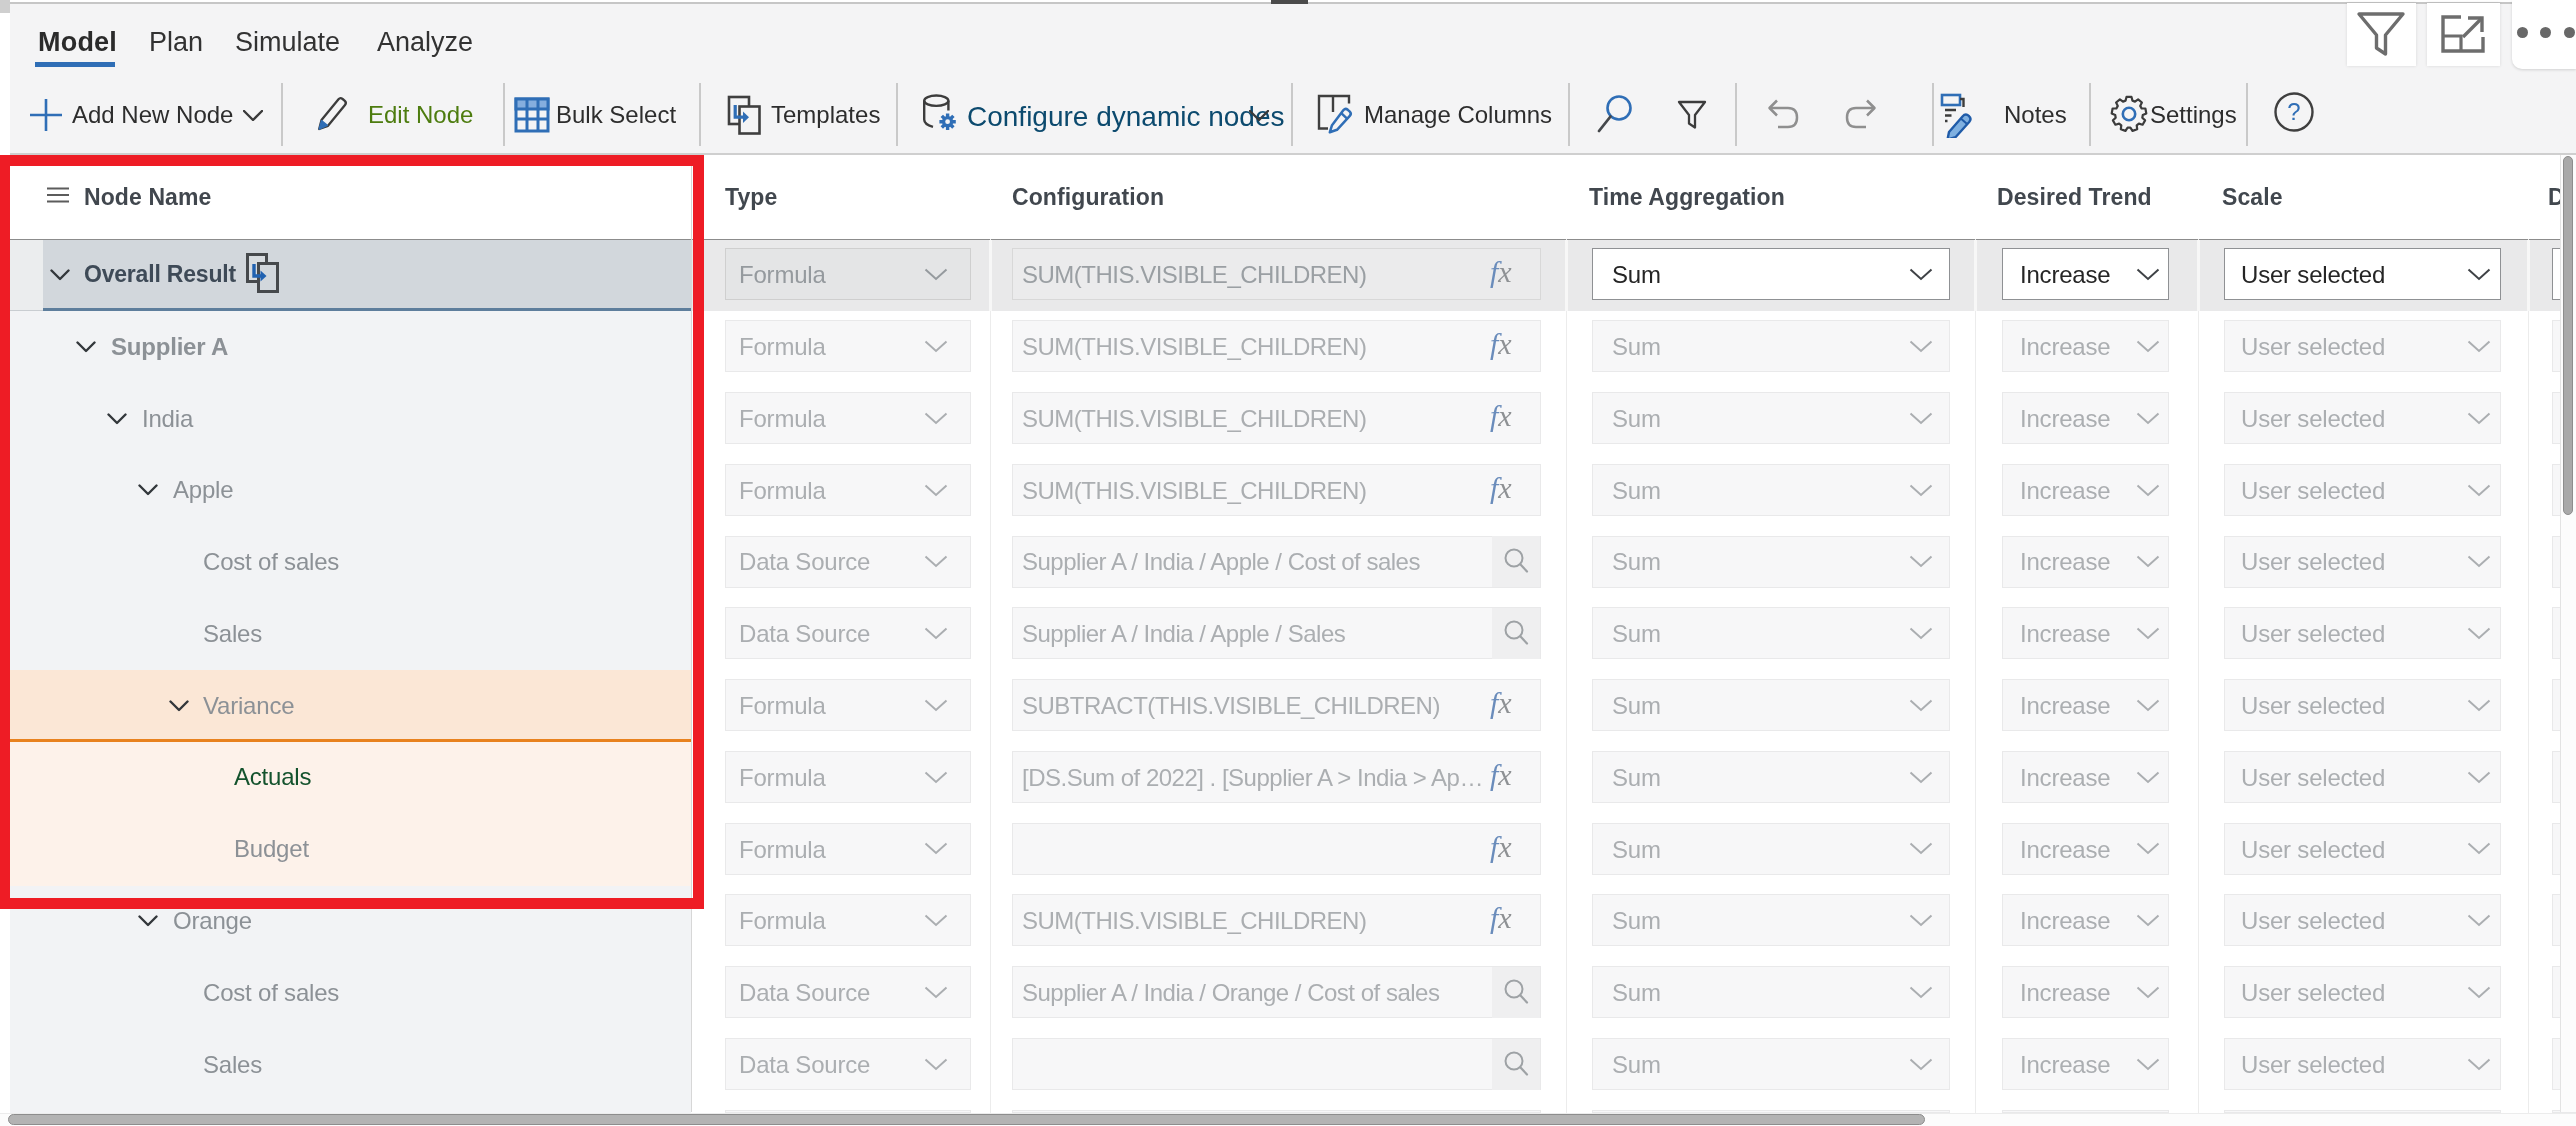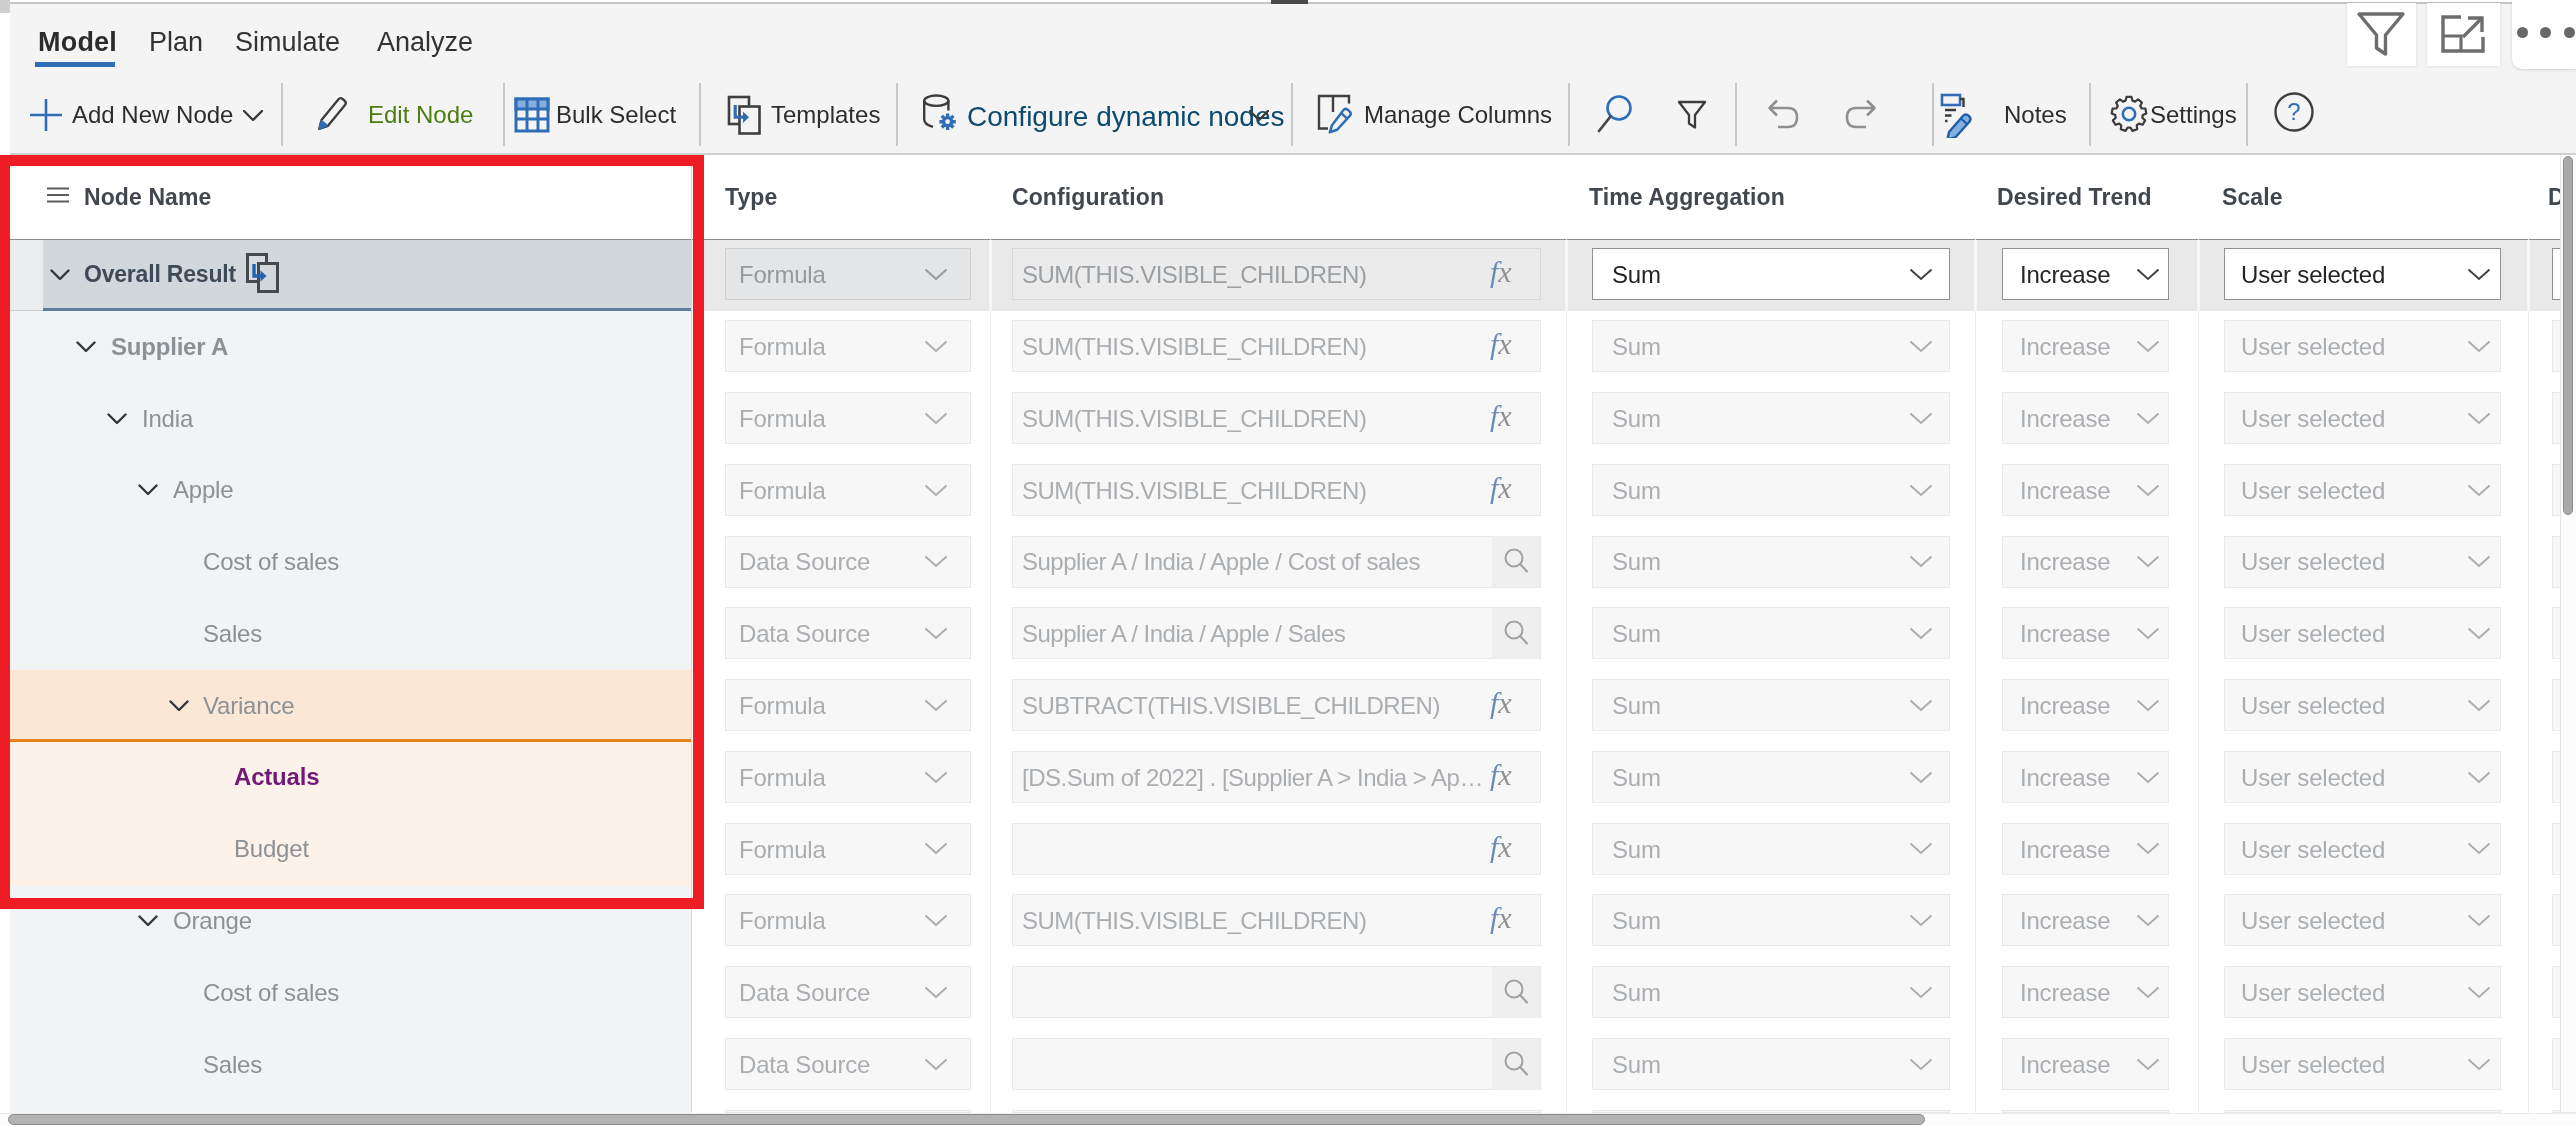--- a/index.html
+++ b/index.html
@@ -154,21 +154,21 @@
 <svg class="abs" style="left:138px;top:484px" width="20" height="12" viewBox="0 0 20 12">
       <path d="M1.5 1.5 L10 10 L18.5 1.5" fill="none" stroke="#33373b" stroke-width="2.4" stroke-linejoin="round" stroke-linecap="round"></path>
     </svg>
 <div class="abs" style="left:173px;top:476px;font-size:24px;color:#8c9196;font-weight:400;letter-spacing:-0.2px">Apple</div>
 <div class="abs" style="left:203px;top:548px;font-size:24px;color:#8c9196;font-weight:400;letter-spacing:-0.2px">Cost of sales</div>
 <div class="abs" style="left:203px;top:620px;font-size:24px;color:#8c9196;font-weight:400;letter-spacing:-0.2px">Sales</div>
 <svg class="abs" style="left:169px;top:700px" width="20" height="12" viewBox="0 0 20 12">
       <path d="M1.5 1.5 L10 10 L18.5 1.5" fill="none" stroke="#33373b" stroke-width="2.4" stroke-linejoin="round" stroke-linecap="round"></path>
     </svg>
 <div class="abs" style="left:203px;top:692px;font-size:24px;color:#8c9196;font-weight:400;letter-spacing:-0.2px">Variance</div>
-<div class="abs" style="left:234px;top:763px;font-size:24px;color:#701a75;font-weight:700;letter-spacing:-0.2px">Actuals</div>
+<div class="abs" style="left:234px;top:763px;font-size:24px;color:#14532d;font-weight:400;letter-spacing:-0.2px">Actuals</div>
 <div class="abs" style="left:234px;top:835px;font-size:24px;color:#8c9196;font-weight:400;letter-spacing:-0.2px">Budget</div>
 <svg class="abs" style="left:138px;top:915px" width="20" height="12" viewBox="0 0 20 12">
       <path d="M1.5 1.5 L10 10 L18.5 1.5" fill="none" stroke="#33373b" stroke-width="2.4" stroke-linejoin="round" stroke-linecap="round"></path>
     </svg>
 <div class="abs" style="left:173px;top:907px;font-size:24px;color:#8c9196;font-weight:400;letter-spacing:-0.2px">Orange</div>
 <div class="abs" style="left:203px;top:979px;font-size:24px;color:#8c9196;font-weight:400;letter-spacing:-0.2px">Cost of sales</div>
 <div class="abs" style="left:203px;top:1051px;font-size:24px;color:#8c9196;font-weight:400;letter-spacing:-0.2px">Sales</div>
 <svg class="abs" style="left:244px;top:251px" width="38" height="45" viewBox="0 0 38 45">
 <rect x="3.5" y="3.5" width="19" height="27" fill="#d8dce0" stroke="#46494c" stroke-width="3"></rect>
 <rect x="14.5" y="12.5" width="19" height="28" fill="#d2d7dc" stroke="#46494c" stroke-width="3"></rect>
@@ -421,20 +421,21 @@
 <svg class="abs" style="left:2467px;top:914px" width="24" height="13" viewBox="0 0 24 13">
       <path d="M1.5 1.5 L12 11 L22.5 1.5" fill="none" stroke="#abaeb1" stroke-width="2.0"></path>
     </svg>
 <div class="abs" style="left:2552px;top:894px;width:24px;height:52px;background:#f7f7f8;border:1.5px solid #e9e9ea"></div>
 <div class="abs" style="left:725px;top:966px;width:246px;height:52px;background:#f7f7f8;border:1.5px solid #e9e9ea"></div>
 <div class="abs" style="left:739px;top:979px;font-size:24px;color:#abaeb1;letter-spacing:-0.2px">Data Source</div>
 <svg class="abs" style="left:924px;top:986px" width="24" height="13" viewBox="0 0 24 13">
       <path d="M1.5 1.5 L12 11 L22.5 1.5" fill="none" stroke="#abaeb1" stroke-width="2.0"></path>
     </svg>
 <div class="abs" style="left:1012px;top:966px;width:529px;height:52px;background:#f7f7f8;border:1.5px solid #e9e9ea"></div>
+<div class="abs" style="left:1022px;top:979px;width:465px;overflow:hidden;white-space:nowrap;font-size:24px;color:#abaeb1;letter-spacing:-0.5px">Supplier A / India / Orange / Cost of sales</div>
 <div class="abs" style="left:1492px;top:967px;width:48px;height:51px;background:#efeff0"></div>
 <svg class="abs" style="left:1501px;top:977px" width="30" height="30" viewBox="0 0 30 30">
       <circle cx="13" cy="12" r="8.5" fill="none" stroke="#9ea2a5" stroke-width="2"></circle>
       <path d="M19.5 18.5 L26 25.5" stroke="#9ea2a5" stroke-width="2.2" stroke-linecap="round"></path>
     </svg>
 <div class="abs" style="left:1592px;top:966px;width:358px;height:52px;background:#f7f7f8;border:1.5px solid #e9e9ea"></div>
 <div class="abs" style="left:1612px;top:979px;font-size:24px;color:#abaeb1;letter-spacing:-0.2px">Sum</div>
 <svg class="abs" style="left:1909px;top:986px" width="24" height="13" viewBox="0 0 24 13">
       <path d="M1.5 1.5 L12 11 L22.5 1.5" fill="none" stroke="#abaeb1" stroke-width="2.0"></path>
     </svg>

